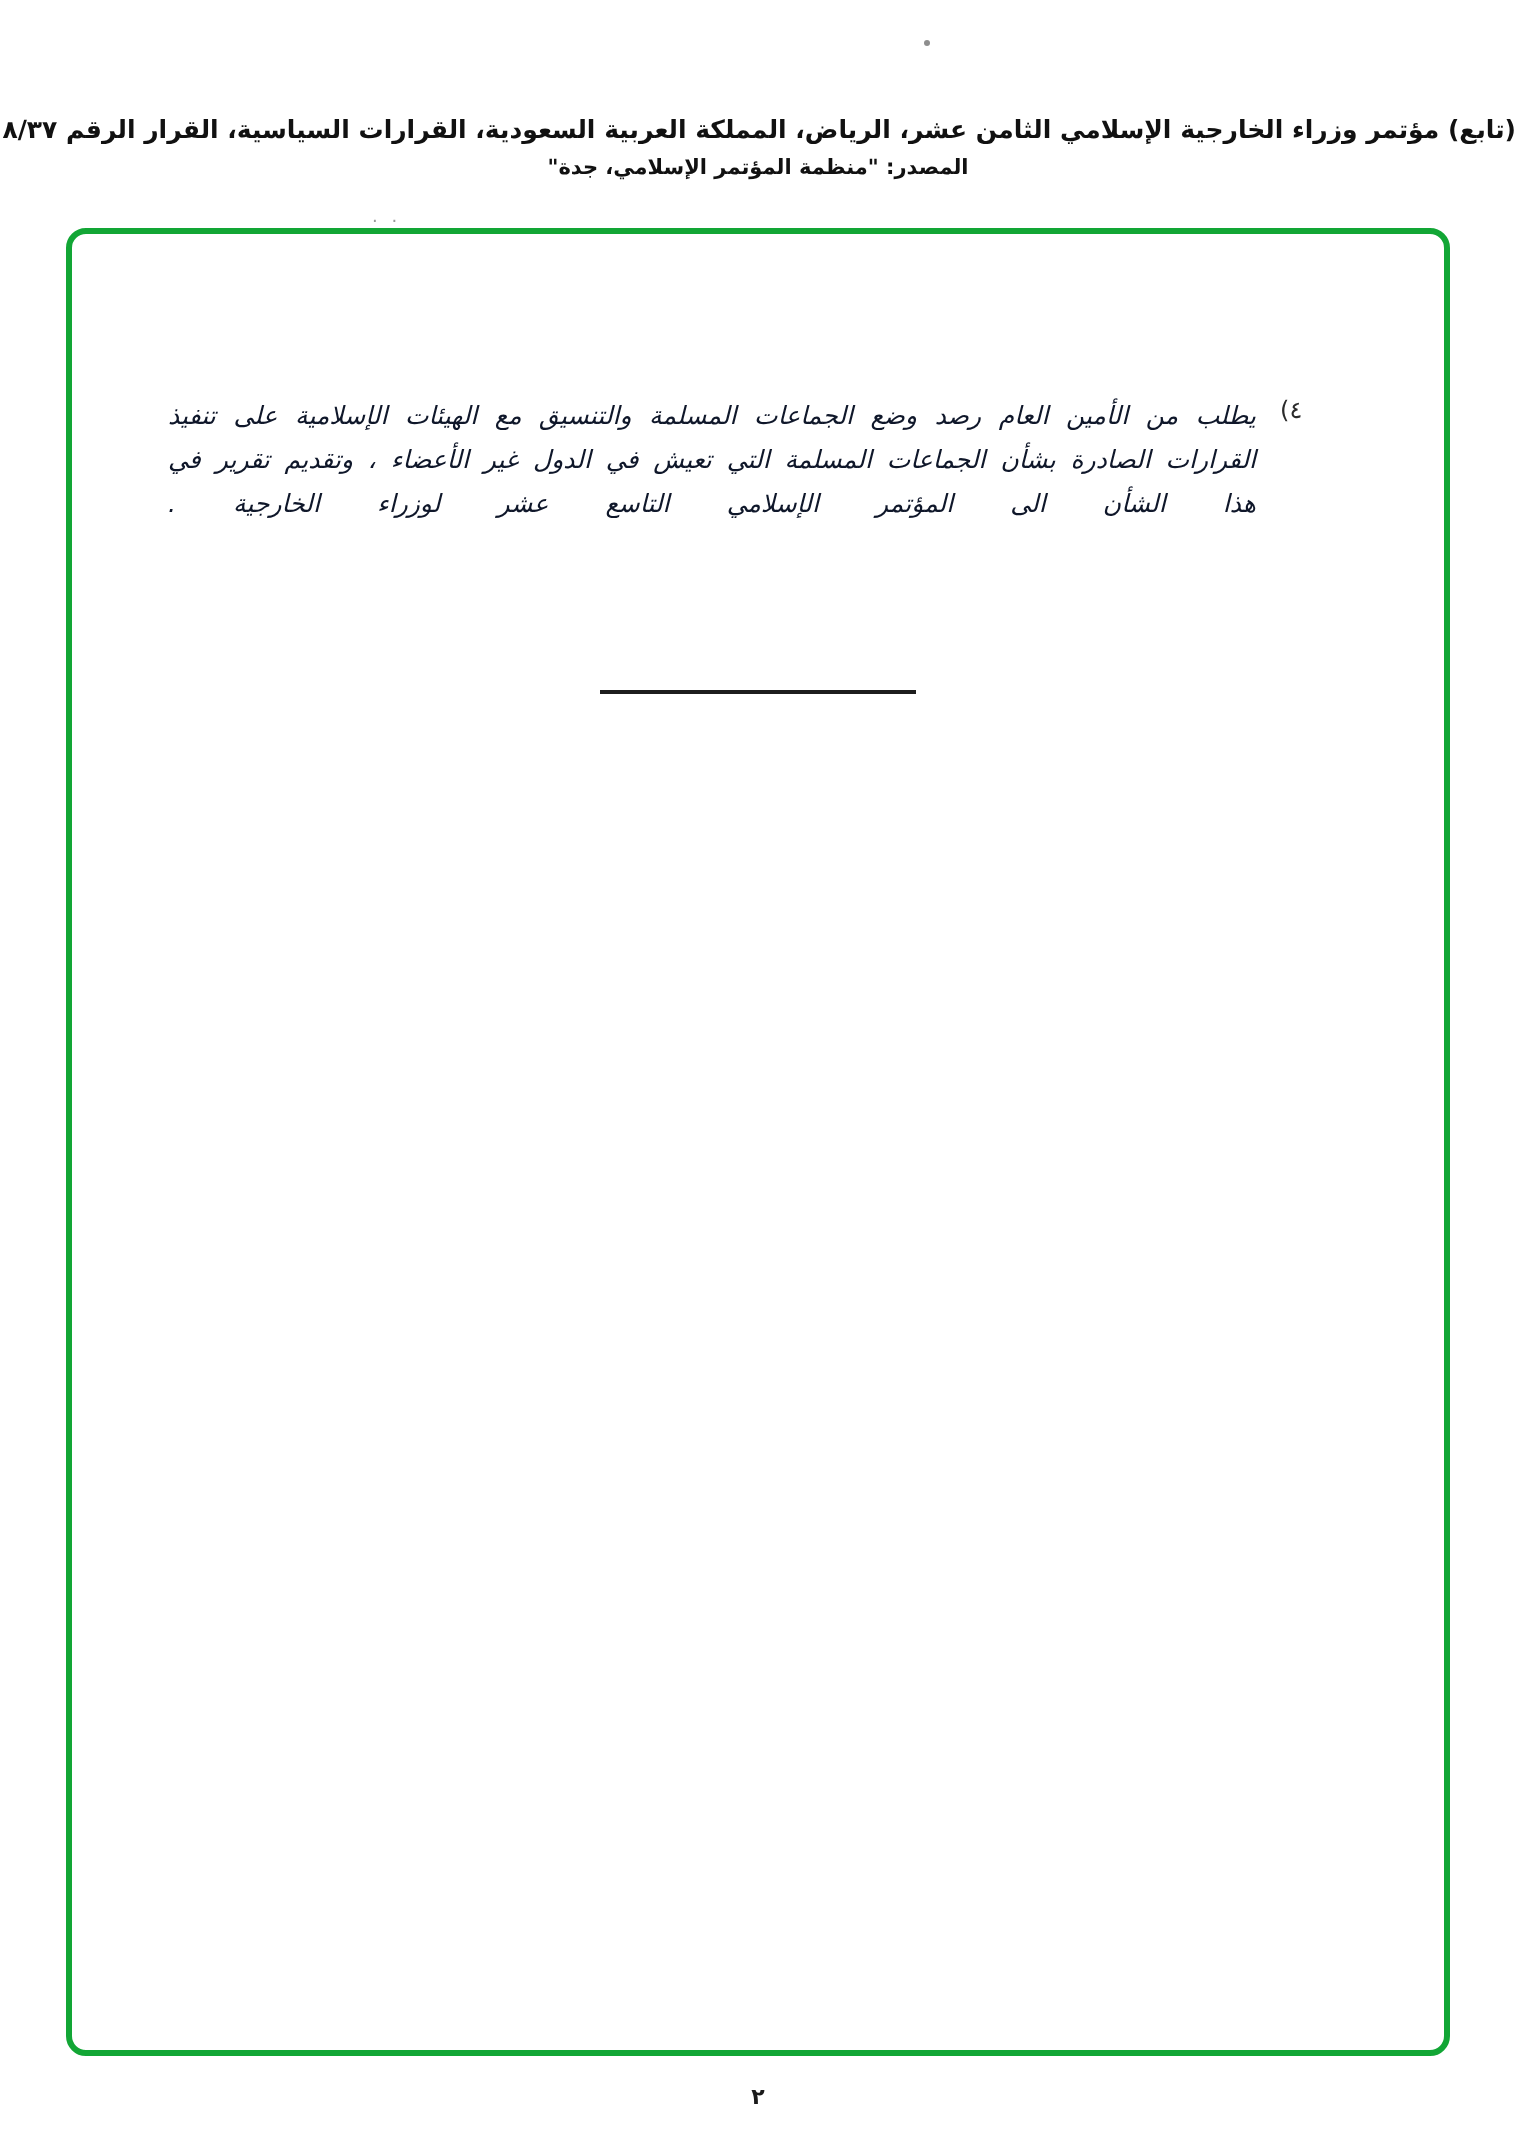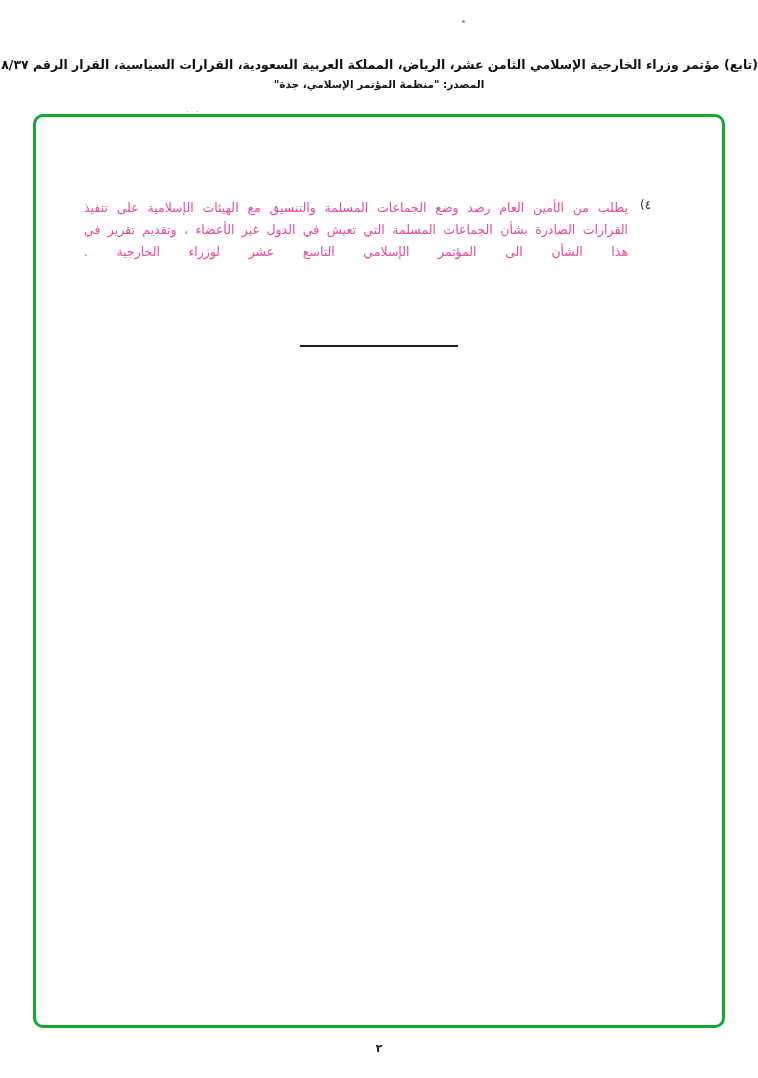--- a/index.html
+++ b/index.html
@@ -105,23 +105,24 @@
     padding-top: 1px;
     letter-spacing: 0.5px;
     font-family: "DejaVu Sans", "Liberation Sans", sans-serif;
   }
   .clause-body {
     flex: 1 1 auto;
     font-size: 12.5px;
     line-height: 22px;
     text-align: justify;
     text-align-last: justify;
-    color: #ec4899;
+    color: #0f172a;
     letter-spacing: 0.8px;
     word-spacing: 3px;
+    font-style: italic;
   }
   .clause-body p {
     margin: 0;
   }
 
   
   .separator {
     position: absolute;
     top: 228px;
     left: 0;

